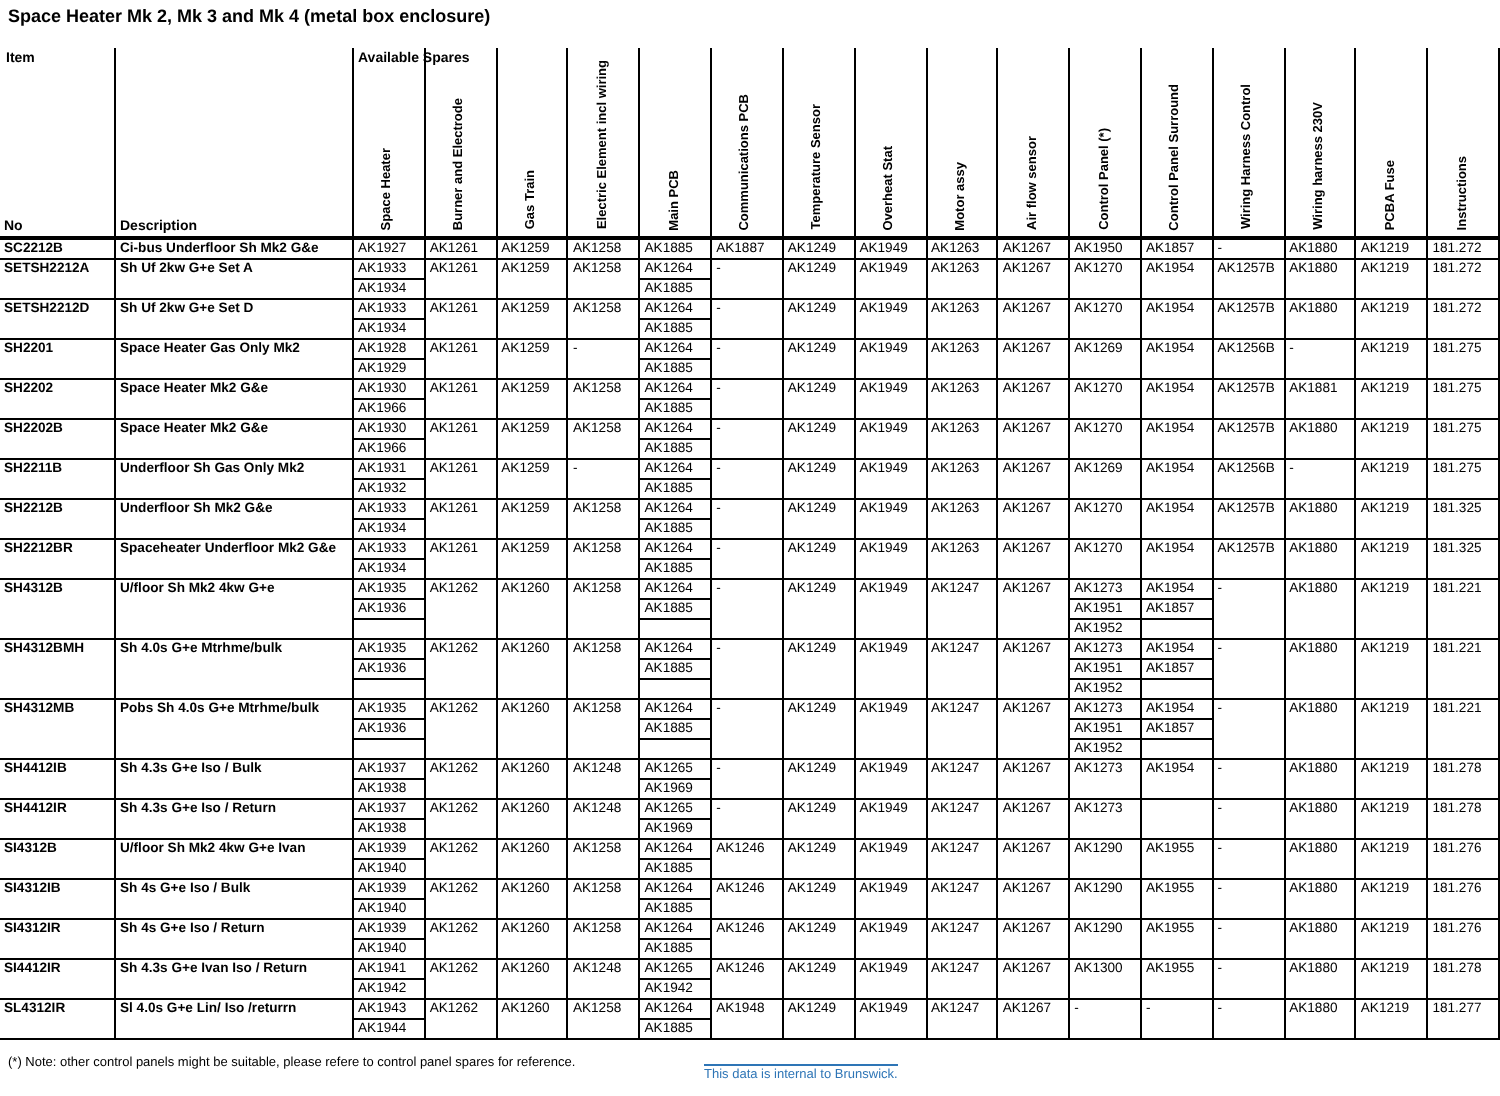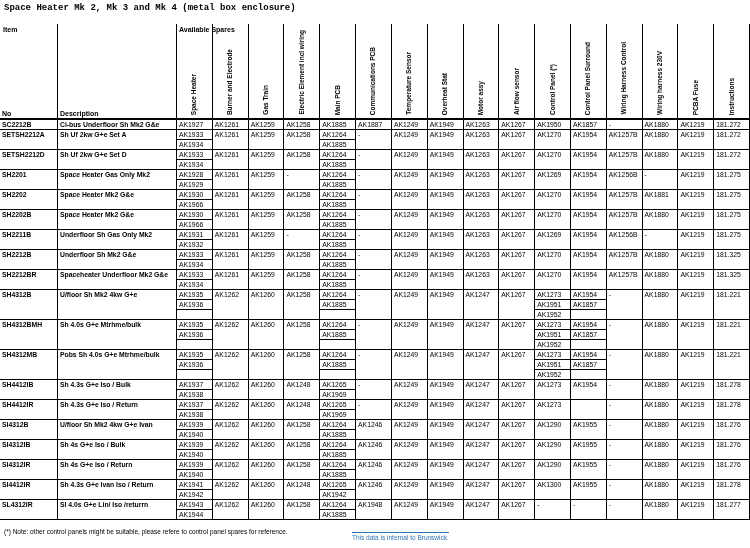--- a/index.html
+++ b/index.html
@@ -6,21 +6,21 @@
   html,body { width: 750px; height: 548px; }
   body {
     background: #ffffff;
     color: #000;
     font-family: "Liberation Sans", sans-serif;
     position: relative;
     overflow: hidden;
   }
   .title {
     position: absolute; left: 4px; top: 3px;
-    font-size: 9px; font-weight: bold; white-space: nowrap; font-family: Liberation Mono, monospace;
+    font-size: 9px; font-weight: bold; white-space: nowrap;
   }
   .table { position: absolute; left: 0; top: 24px; width: 750px; }
 
   
   .thead {
     display: flex; height: 96px; position: relative;
     border-bottom: 2px solid #000; border-right: 1px solid #000;
   }
   .h-no   { width: 57px;  position: relative; }
   .h-desc { width: 119px; position: relative; border-left: 1px solid #000; }

